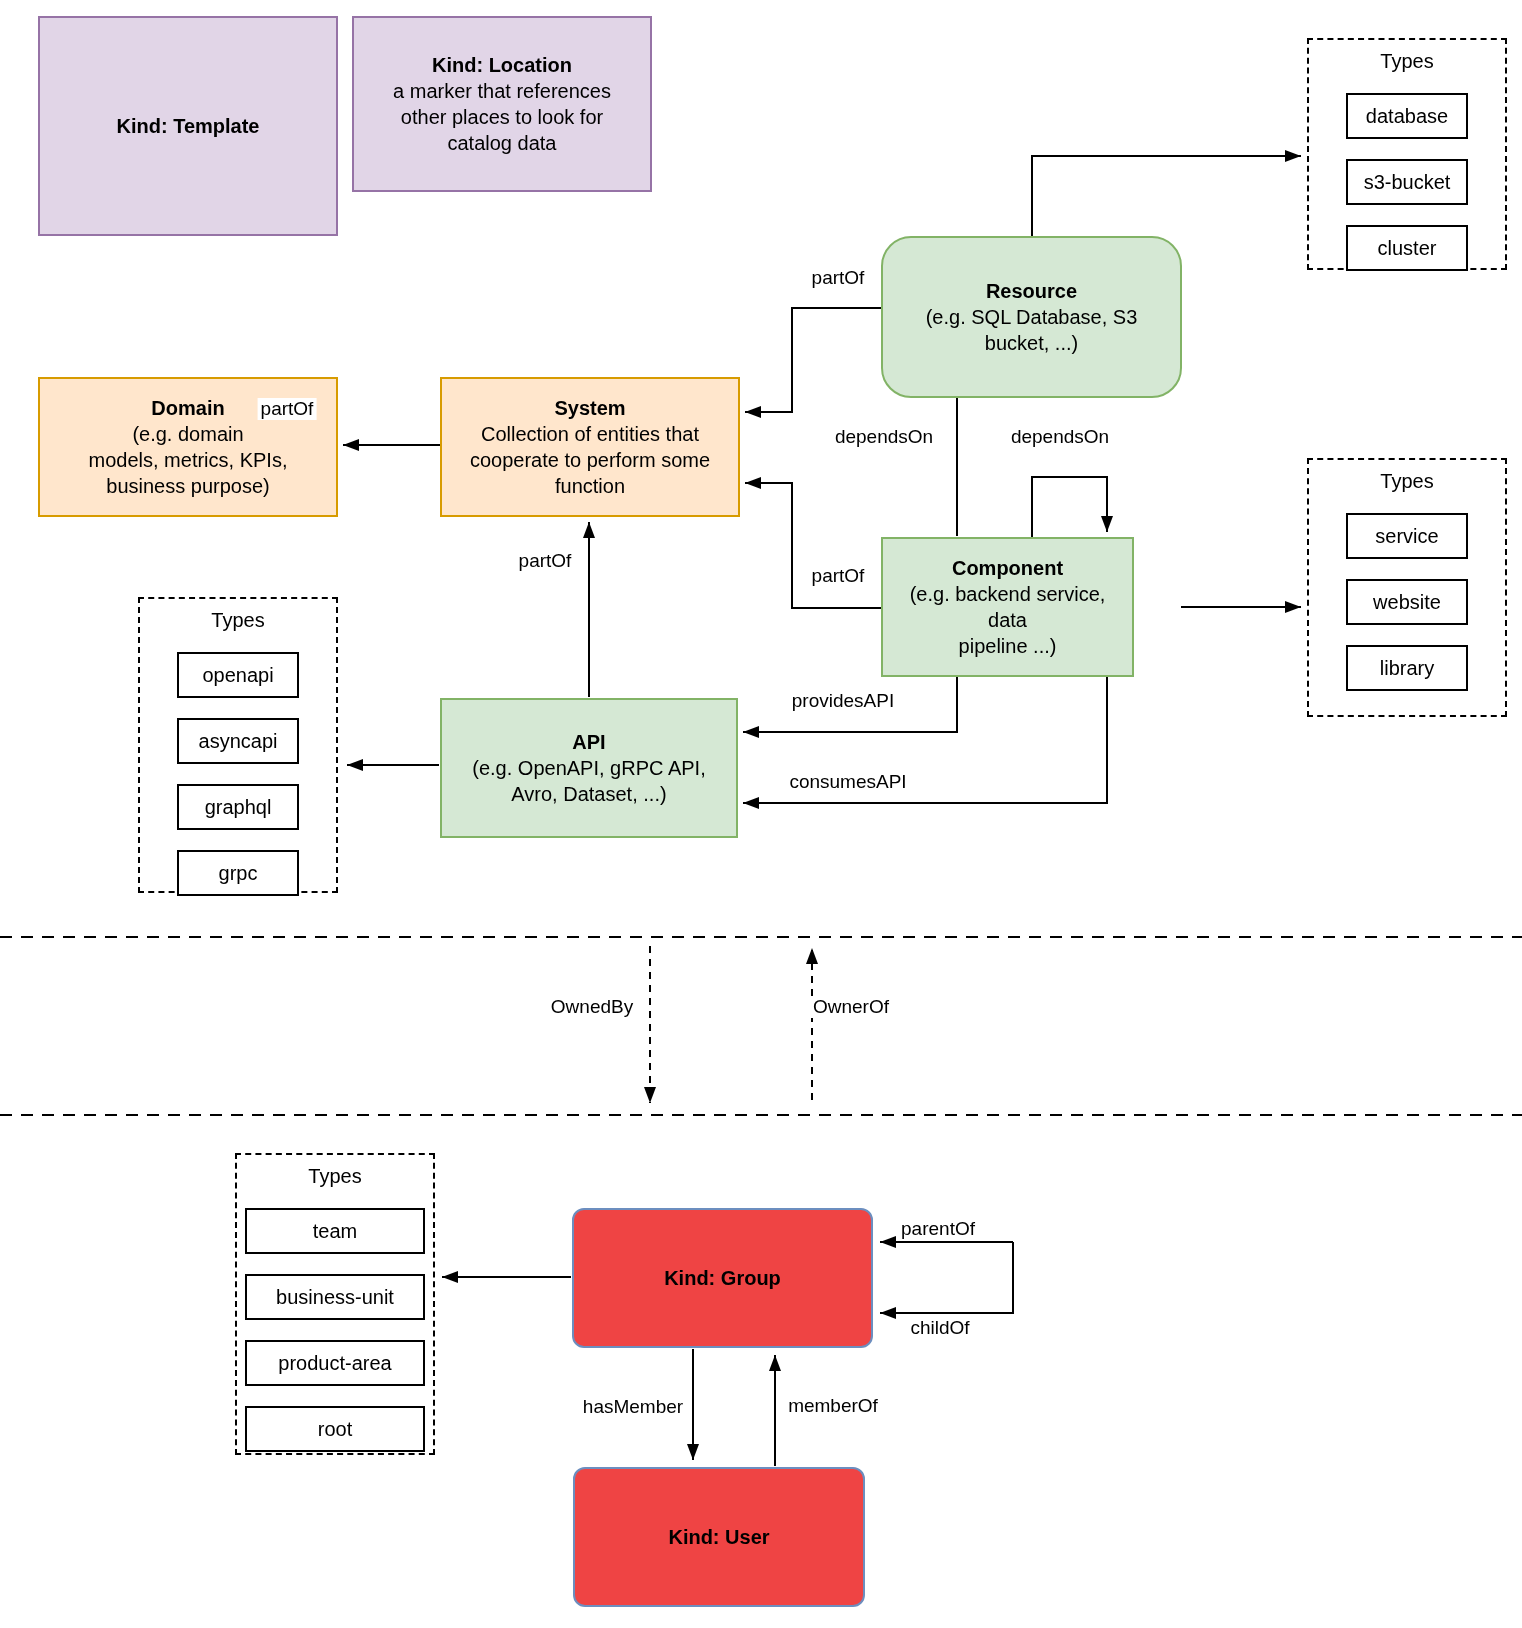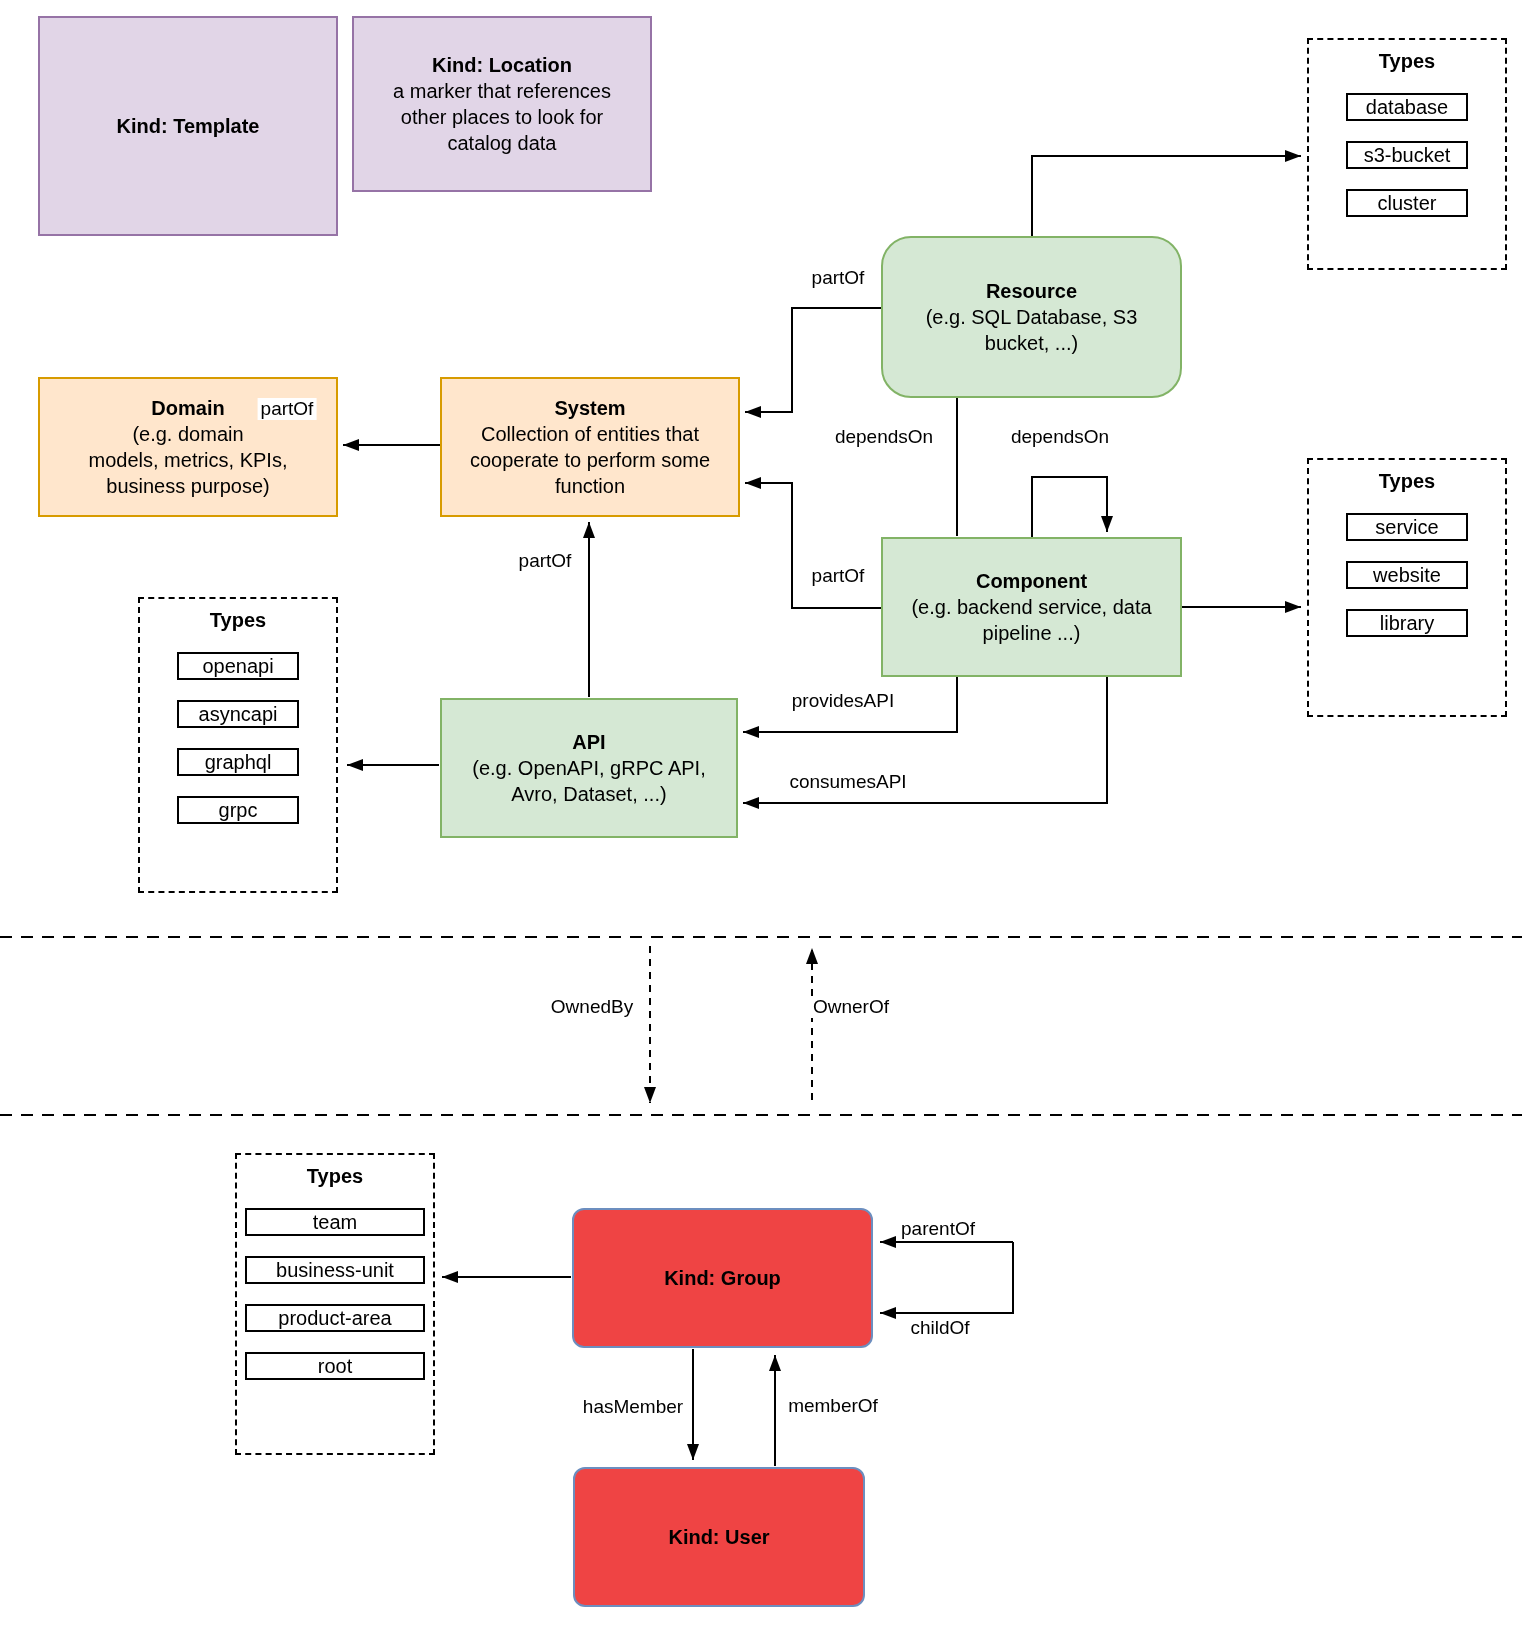--- a/index.html
+++ b/index.html
@@ -9,24 +9,24 @@
   .node{position:absolute;box-sizing:border-box;border:2px solid #000;
         display:flex;flex-direction:column;align-items:center;justify-content:center;
         text-align:center;font-size:20px;line-height:1.3;padding:0 6px;}
   .node-title{font-weight:bold;}
   .node-body{white-space:pre-line;}
   .purple{background:#E1D5E7;border-color:#9673A6;}
   .orange{background:#FFE6CC;border-color:#D79B00;}
   .green{background:#D5E8D4;border-color:#82B366;}
   .blue{background:#ef4444;border-color:#6C8EBF;border-radius:12px;}
   .types-box{position:absolute;box-sizing:border-box;border:2px dashed #000;background:#fff;}
-  .types-title{text-align:center;font-size:20px;margin-top:10px;font-weight:bold;}
+  .types-title{text-align:center;font-size:20px;margin-top:10px;}
   .types-items{margin-top:0;}
   .types-box.mt-lg .types-items{margin-top:12px;}
-  .type-item{box-sizing:border-box;border:2px solid #000;background:#fff;width:122px;height:28px;
+  .type-item{box-sizing:border-box;border:2px solid #000;background:#fff;width:122px;height:46px;
              margin:20px auto 0;display:flex;align-items:center;justify-content:center;font-size:20px;}
   .types-box.wide .type-item{width:180px;}
   .edge-label{position:absolute;transform:translate(-50%,-50%);background:#fff;
               padding:0 3px;font-size:19px;white-space:nowrap;}
 </style>
 </head>
 <body>
 
 <div id="canvas">
 
@@ -84,21 +84,21 @@
 cooperate to perform some
 function</div>
   </div>
 
   <div class="node green" style="left:881px;top:236px;width:301px;height:162px;border-radius:30px;">
     <div class="node-title">Resource</div>
     <div class="node-body">(e.g. SQL Database, S3
 bucket, ...)</div>
   </div>
 
-  <div class="node green" style="left:881px;top:537px;width:301px;height:140px;">
+  <div class="node green" style="left:881px;top:537px;width:253px;height:140px;">
     <div class="node-title">Component</div>
     <div class="node-body">(e.g. backend service, data
 pipeline ...)</div>
   </div>
 
   <div class="node green" style="left:440px;top:698px;width:298px;height:140px;">
     <div class="node-title">API</div>
     <div class="node-body">(e.g. OpenAPI, gRPC API,
 Avro, Dataset, ...)</div>
   </div>

